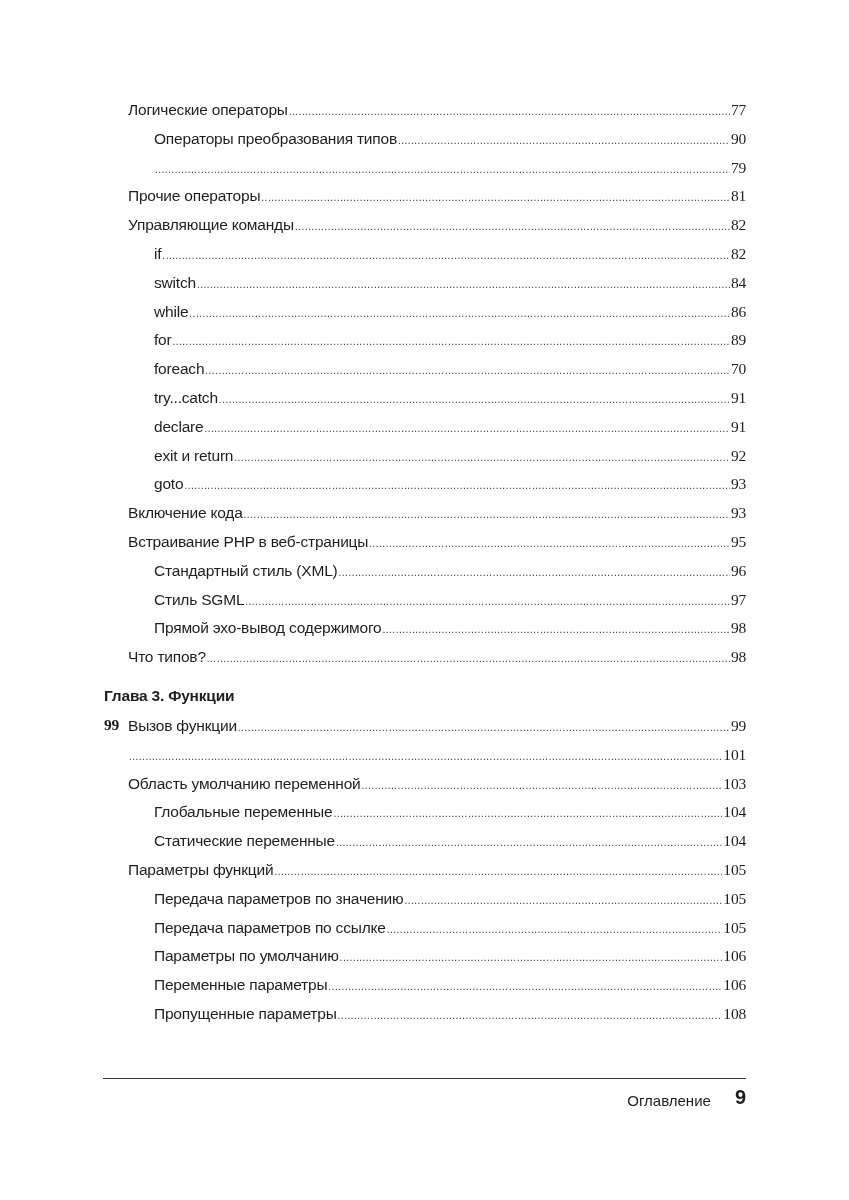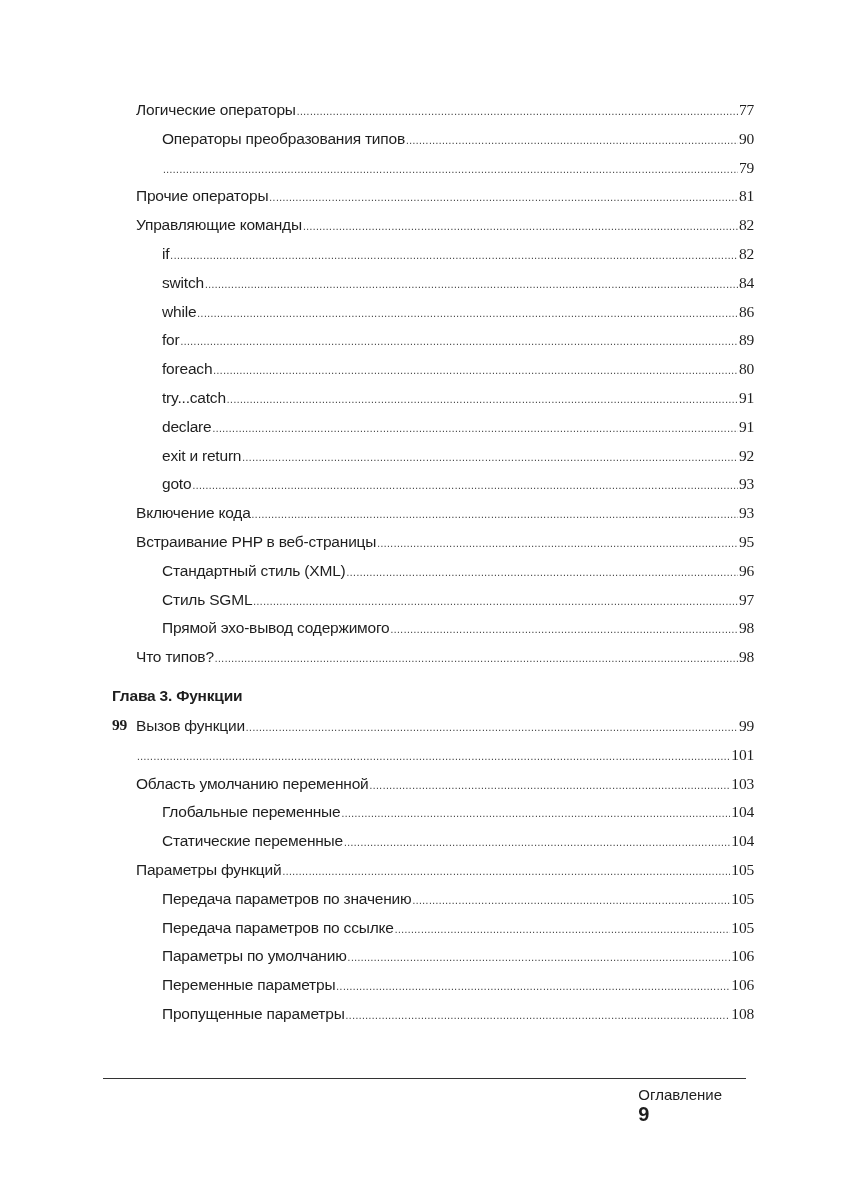--- a/index.html
+++ b/index.html
@@ -1,32 +1,32 @@
 <!DOCTYPE html>
 <html><head>
   <meta charset="utf-8">
   <style>
     html, body { margin: 0; padding: 0; background: #ffffff; }
     body { width: 849px; height: 1200px; position: relative; overflow: hidden;
            font-family: "Liberation Sans", sans-serif; color: #1e1e1e; }
-    .toc { position: absolute; left: 111px; top: 96px; width: 643px; }
+    .toc { position: absolute; left: 103px; top: 96px; width: 643px; }
     .row { display: flex; align-items: baseline; height: 28.8px; line-height: 28.8px;
            font-size: 15.5px; letter-spacing: -0.2px; }
     .row.l1 { padding-left: 25px; }
     .row.l2 { padding-left: 51px; }
     .row.chapter { font-weight: bold; margin-top: 10px; height: 30px; flex-direction: column; }
     .row .title { white-space: nowrap; }
     .row .leader { flex: 1; overflow: hidden; white-space: nowrap; margin: 0 1px; color: #333;
                    font-size: 10px; letter-spacing: 0.5px; }
     .row .leader::before { content: "........................................................................................................................................................................................................................................................................................................................"; }
     .row.chapter .leader { font-size: 13px; letter-spacing: 1px; font-weight: bold; }
     .row .page { white-space: nowrap; font-family: Liberation Serif, serif; }
     .footer-rule { position: absolute; left: 103px; top: 1078px; width: 643px; height: 0;
                    border-top: 1.6px solid #333; }
-    .footer { position: absolute; right: 103px; top: 1086px; display: flex; align-items: flex-start; flex-direction: column; }
+    .footer { position: absolute; right: 103px; top: 1086px; display: flex; align-items: flex-end; }
     .footer .label { font-size: 15px; margin-right: 24px; }
     .footer .num { font-size: 20px; font-weight: bold; }
   </style>
 </head>
 <body>
 
 <div class="toc" id="toc">
     <div class="row l1">
       <span class="title">Логические операторы</span>
       <span class="leader"></span>
@@ -67,21 +67,21 @@
       <span class="page">86</span>
     </div>
     <div class="row l2">
       <span class="title">for</span>
       <span class="leader"></span>
       <span class="page">89</span>
     </div>
     <div class="row l2">
       <span class="title">foreach</span>
       <span class="leader"></span>
-      <span class="page">80</span>
+      <span class="page">70</span>
     </div>
     <div class="row l2">
       <span class="title">try...catch</span>
       <span class="leader"></span>
       <span class="page">91</span>
     </div>
     <div class="row l2">
       <span class="title">declare</span>
       <span class="leader"></span>
       <span class="page">91</span>

